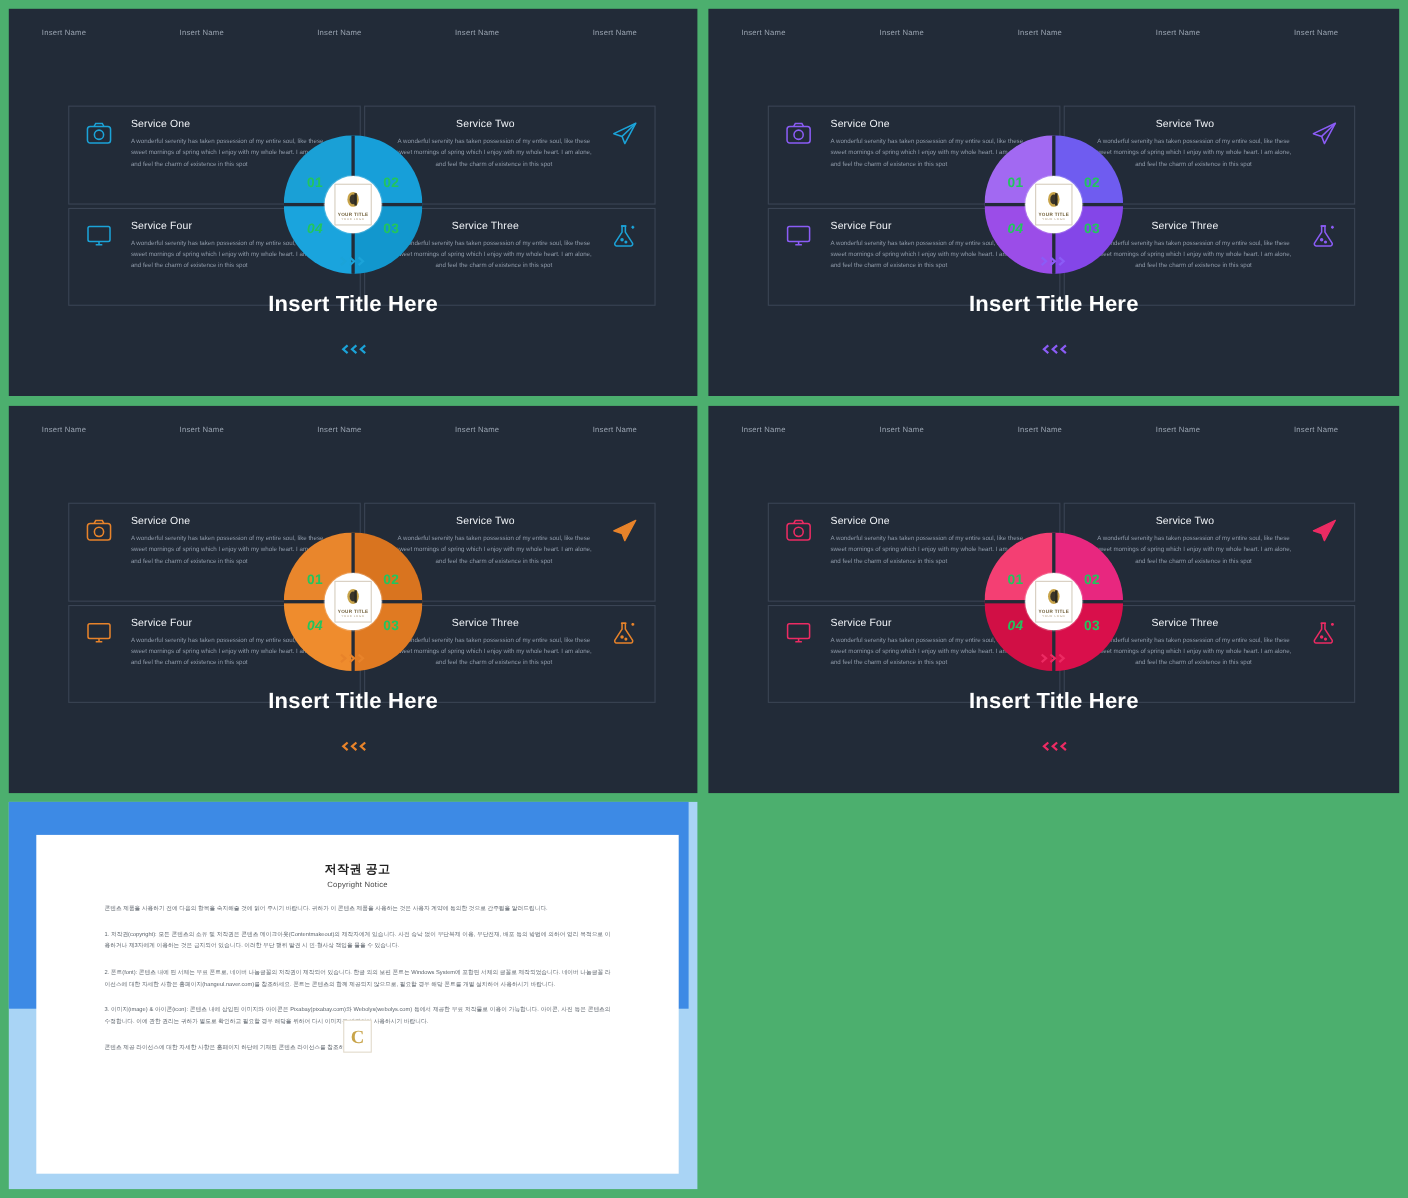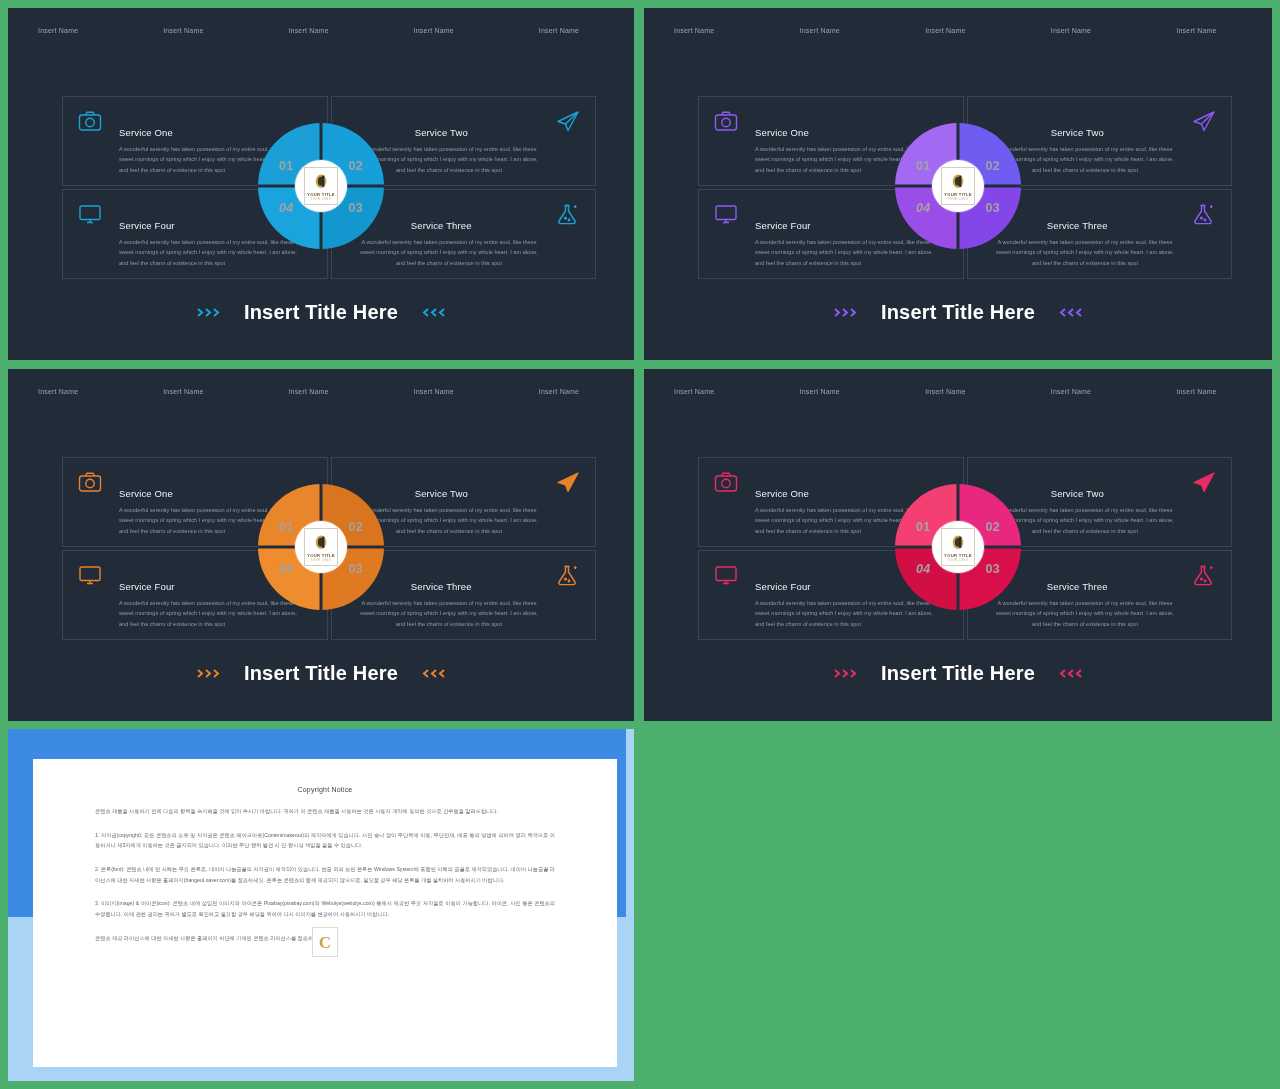--- a/index.html
+++ b/index.html
@@ -70,21 +70,20 @@
 
   .card .body { padding: 0 0 0 44px; }
   .card.right .body { padding: 0 44px 0 0; text-align: center; }
 
   .card h3 {
     font-size: 9.5px;
     font-weight: 400;
     color: #f0f3f7;
     margin-bottom: 6px;
     letter-spacing: .15px;
-    margin-top: 20px;
   }
   .card p {
     font-size: 5.6px;
     line-height: 1.85;
     color: #8e99a8;
     max-width: 180px;
   }
   .card.right p { margin-left: auto; }
 
   
@@ -107,21 +106,21 @@
   .donut .vline, .donut .hline {
     position: absolute; background: #222b38;
   }
   .donut .vline { left: 50%; top: 0; width: 3px; height: 100%; transform: translateX(-50%); }
   .donut .hline { top: 50%; left: 0; height: 3px; width: 100%; transform: translateY(-50%); }
 
   .qnum {
     position: absolute;
     font-size: 12.5px;
     font-weight: bold;
-    color: #a3a3a3;
+    color: #22c55e;
     letter-spacing: .3px;
   }
   .n01 { left: 21px; top: 36px; }
   .n02 { right: 21px; top: 36px; }
   .n03 { right: 21px; bottom: 34px; }
   .n04 { left: 21px; bottom: 34px; font-style: italic; }
 
   .hub {
     position: absolute;
     left: 50%; top: 178px;
@@ -149,20 +148,21 @@
     font-size: 2.6px; letter-spacing: .6px;
     color: #b3a283; margin-top: 1px;
   }
 
   
   .slide-title {
     position: absolute;
     left: 0; right: 0; bottom: 36px;
     display: flex; align-items: center; justify-content: center;
     gap: 22px;
+    flex-direction: column;
   }
   .slide-title .tt {
     font-size: 20px; font-weight: bold; color: #ffffff;
     letter-spacing: .2px;
   }
   .chev { display: flex; align-items: center; }
   .chev svg { width: 26px; height: 13px; }
 
   
   .doc-wrap {
@@ -656,20 +656,21 @@
             <path d="M16 3 L12 6.5 L16 10"></path>
             <path d="M24 3 L20 6.5 L24 10"></path>
         </svg>
       </span>
     </div>
   </div>
 
   <div class="doc-wrap" style="background: rgb(169, 212, 245);">
     <div class="doc-blue" style="background: rgb(61, 138, 229);"></div>
     <div class="doc-page">
+      <div class="doc-title">저작권 공고</div>
       <div class="doc-sub">Copyright Notice</div>
       <p class="doc-p">콘텐츠 제품을 사용하기 전에 다음의 항목을 숙지해줄 것에 읽어 주시기 바랍니다. 귀하가 이 콘텐츠 제품을 사용하는 것은 사용자 계약에 동의한 것으로 간주됨을 알려드립니다.</p>
       <p class="doc-p">1. 저작권(copyright): 모든 콘텐츠의 소유 및 저작권은 콘텐츠 메이크아웃(Contentmakeout)의 제작자에게 있습니다. 사전 승낙 없이 무단복제 이용, 무단전재, 배포 등의 방법에 의하여 영리 목적으로 이용하거나 제3자에게 이용하는 것은 금지되어 있습니다. 이러한 무단 행위 발견 시 민·형사상 책임을 물을 수 있습니다.</p>
       <p class="doc-p">2. 폰트(font): 콘텐츠 내에 된 서체는 무료 폰트로, 네이버 나눔글꼴의 저작권이 제작되어 있습니다. 한글 외의 보편 폰트는 Windows System에 포함된 서체의 글꼴로 제작되었습니다. 네이버 나눔글꼴 라이선스에 대한 자세한 사항은 홈페이지(hangeul.naver.com)를 참조하세요. 폰트는 콘텐츠의 함께 제공되지 않으므로, 필요할 경우 해당 폰트를 개별 설치하여 사용하시기 바랍니다.</p>
       <p class="doc-p">3. 이미지(image) &amp; 아이콘(icon): 콘텐츠 내에 삽입된 이미지와 아이콘은 Pixabay(pixabay.com)와 Webolys(webolys.com) 등에서 제공한 무료 저작물로 이용이 가능합니다. 아이콘, 사진 등은 콘텐츠의 수정합니다. 이에 관한 권리는 귀하가 별도로 확인하고 필요할 경우 해당을 위하여 다시 이미지를 변경하여 사용하시기 바랍니다.</p>
       <p class="doc-p">콘텐츠 제공 라이선스에 대한 자세한 사항은 홈페이지 하단에 기재된 콘텐츠 라이선스를 참조하세요.</p>
       <div class="doc-watermark">
         <span class="wc">C</span>
       </div>
     </div>

